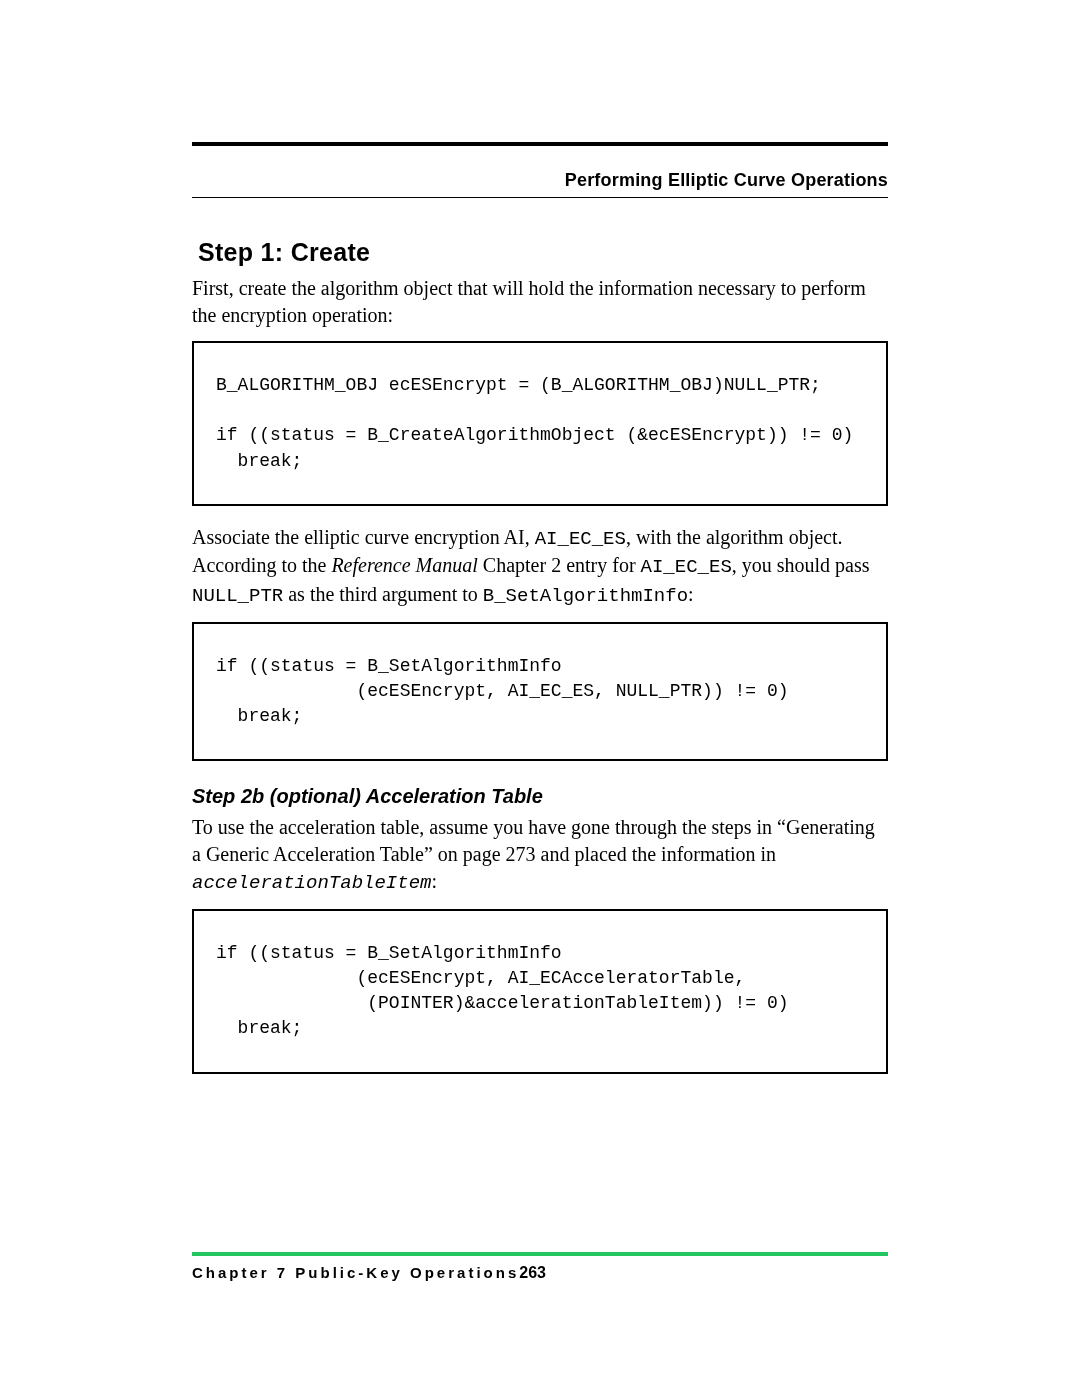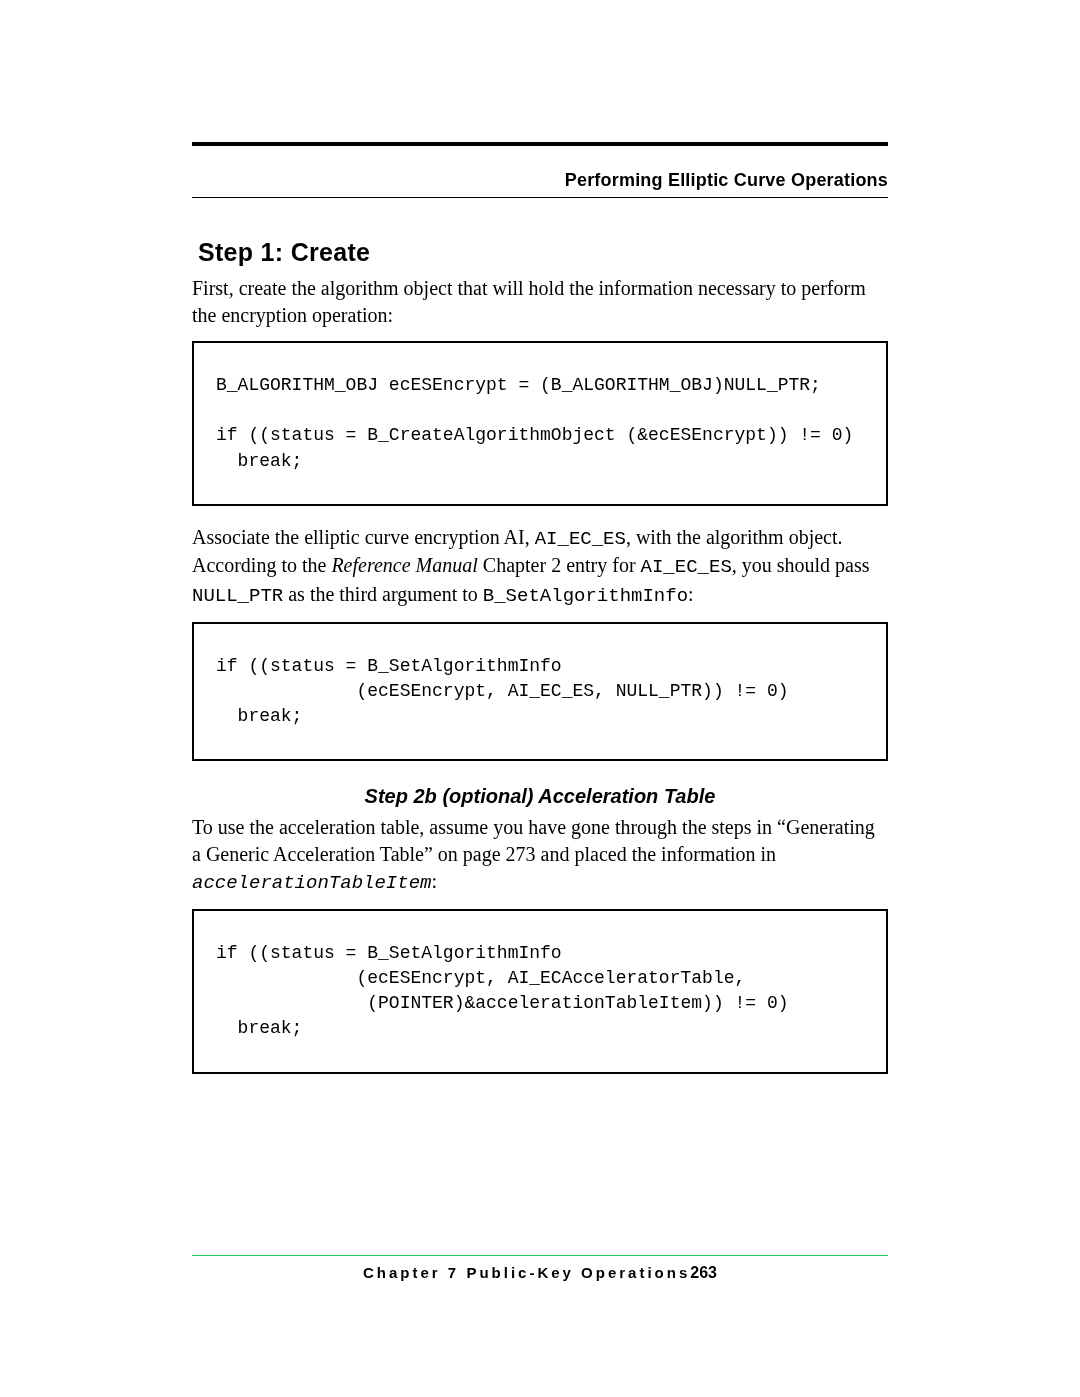--- a/index.html
+++ b/index.html
@@ -42,21 +42,20 @@
     font-size: 25px;
     margin: 26px 0 8px 6px;
     letter-spacing: 0.3px;
   }
   h3.substep {
     font-family: Arial, Helvetica, sans-serif;
     font-weight: bold;
     font-style: italic;
     font-size: 20px;
     margin: 24px 0 6px 0;
-    text-align: center;
   }
   p.body {
     font-size: 20px;
     line-height: 1.35;
     margin: 6px 0 12px 0;
   }
   .mono-inline {
     font-family: "Courier New", Courier, monospace;
     font-size: 19px;
   }
@@ -68,24 +67,24 @@
     font-family: "Courier New", Courier, monospace;
     font-size: 18px;
     line-height: 1.4;
     white-space: pre;
   }
   .footer {
     position: absolute;
     left: 192px;
     right: 192px;
     bottom: 115px;
-    border-top: 1px solid #22c55e;
+    border-top: 4px solid #22c55e;
     padding-top: 8px;
     display: flex;
-    justify-content: center;
+    justify-content: flex-start;
     font-family: Arial, Helvetica, sans-serif;
     font-weight: bold;
     font-size: 15px;
     letter-spacing: 3px;
   }
   .footer .chapter { }
   .footer .pagenum { letter-spacing: 0; font-size: 16px; }
 </style>
 </head>
 <body>

